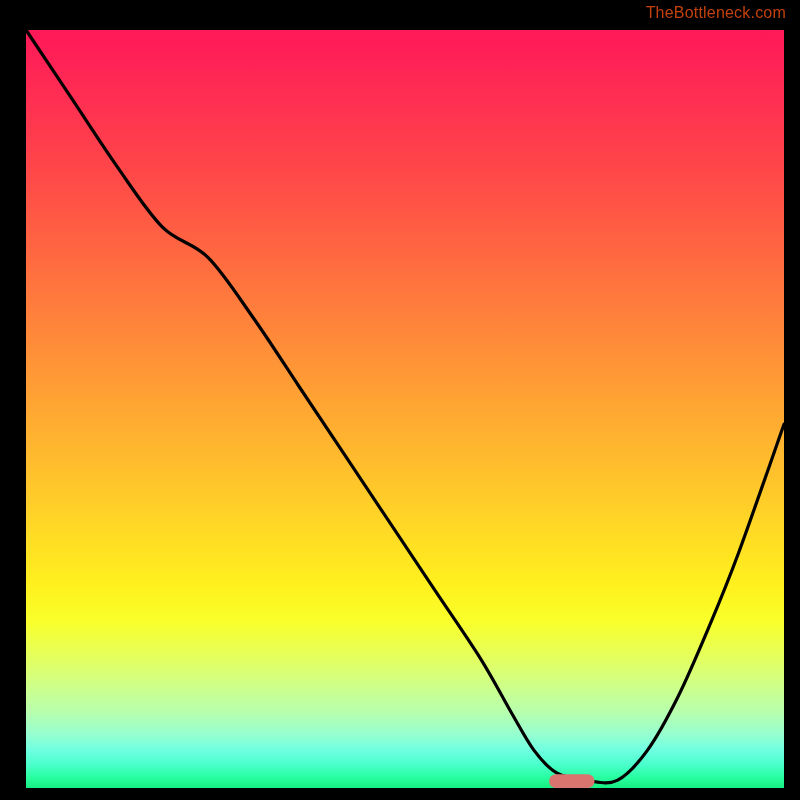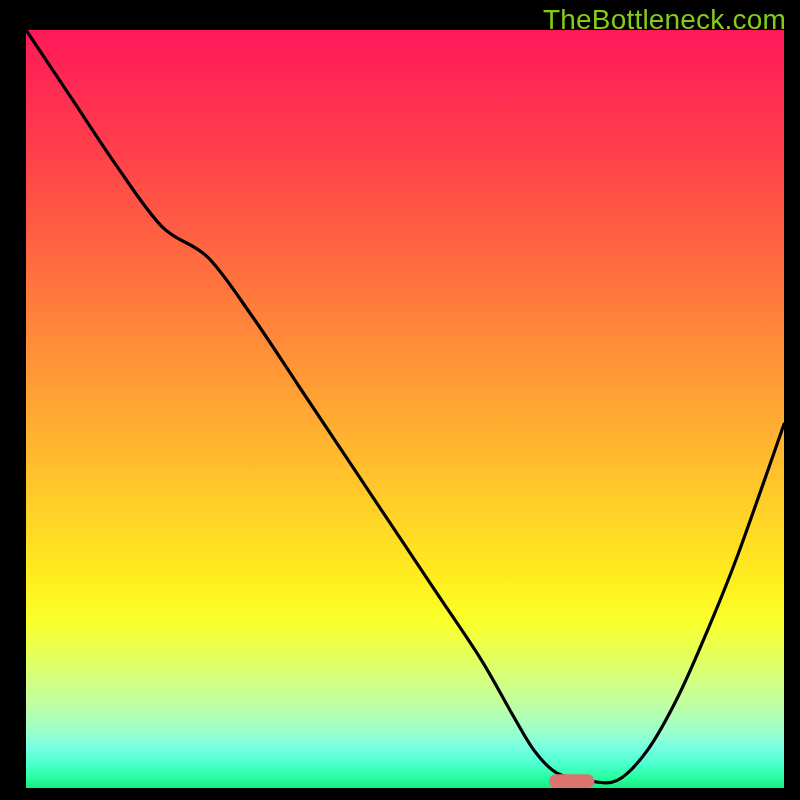--- a/index.html
+++ b/index.html
@@ -2,22 +2,22 @@
 <html><head>
 <meta charset="utf-8">
 <style>
   * { margin: 0; padding: 0; box-sizing: border-box; }
   html, body { width: 800px; height: 800px; overflow: hidden; }
   body { background: #000; position: relative; font-family: Arial, sans-serif; }
   .watermark {
     position: absolute;
     top: 4px;
     right: 14px;
-    color: #84cc16;
-    font-size: 28px;
+    color: #c2410c;
+    font-size: 16px;
     font-weight: 400;
     letter-spacing: 0.2px;
     z-index: 10;
   }
   .plot {
     position: absolute;
     left: 26px;
     top: 30px;
     width: 758px;
     height: 758px;

